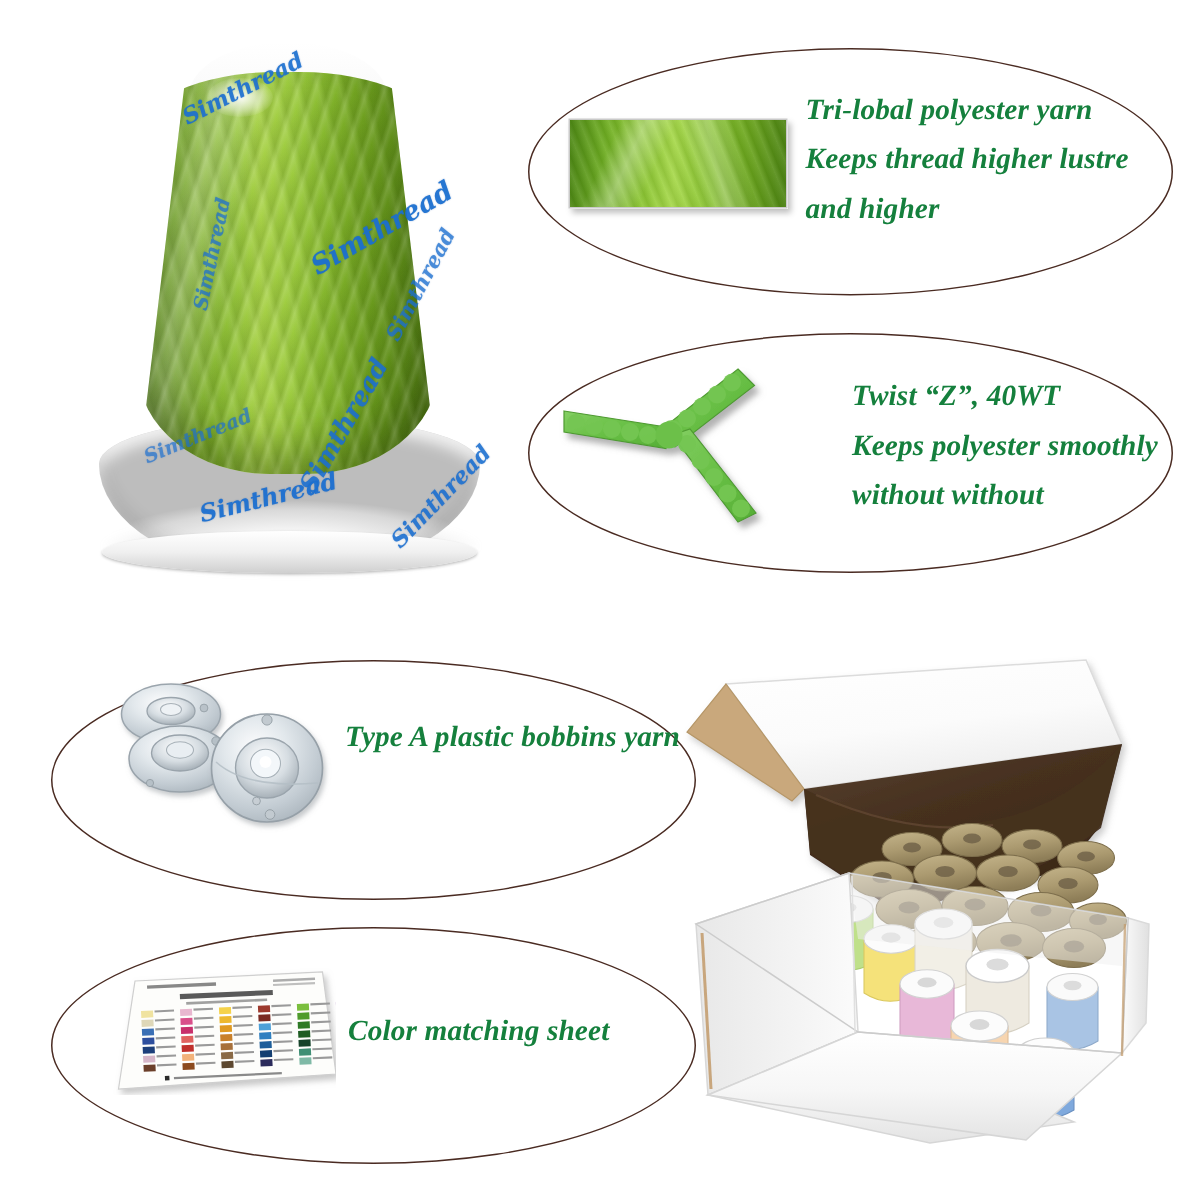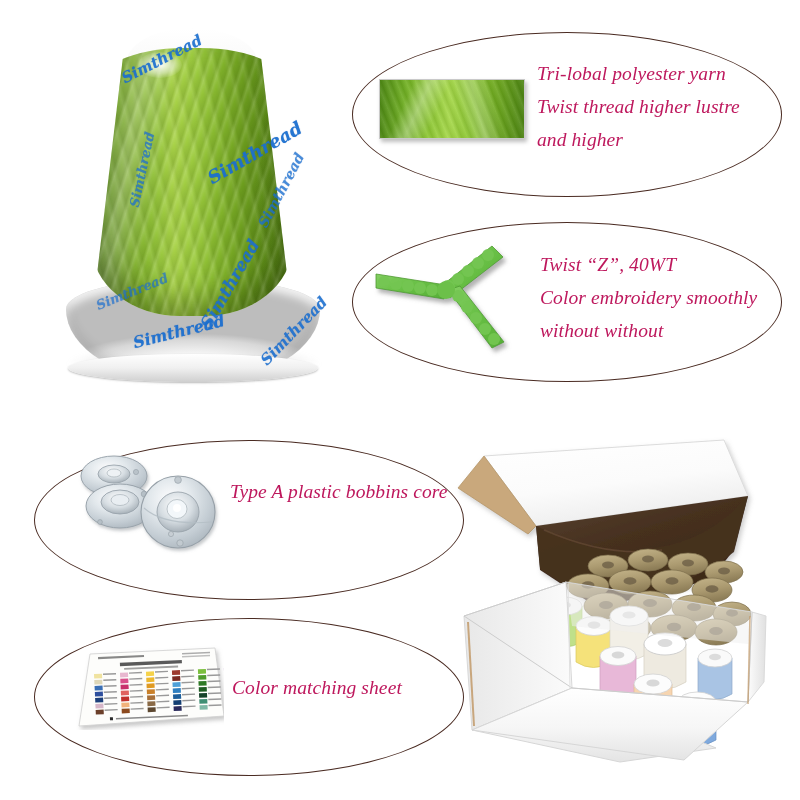--- a/index.html
+++ b/index.html
@@ -19,22 +19,23 @@
     overflow: hidden;
   }
 
   
   .abs { position: absolute; }
 
   .callout-text {
     position: absolute;
     font-family: "Liberation Serif", serif;
     font-style: italic;
-    color: #be185d;
+    color: #15803d;
     letter-spacing: .1px;
+    font-weight: bold;
   }
   .callout-text .line { display: block; white-space: nowrap; }
 
   
   .ellipse {
     position: absolute;
     border-radius: 50%;
     border: 1.4px solid #4a2b22;
     box-sizing: border-box;
     background: transparent;
@@ -171,21 +172,21 @@
       linear-gradient(115deg, rgba(255,255,255,0) 20%, rgba(255,255,255,.30) 30%, rgba(255,255,255,0) 42%),
       linear-gradient(75deg, rgba(255,255,255,0) 55%, rgba(255,255,255,.26) 66%, rgba(255,255,255,0) 78%),
       repeating-linear-gradient(68deg, rgba(255,255,255,.10) 0px, rgba(30,60,5,.10) 4px, rgba(255,255,255,.08) 9px),
       linear-gradient(90deg,#4f8a15 0%, #6fae22 16%, #8dc733 33%, #a7d94a 48%, #86c22c 66%, #69a31c 84%, #4d8413 100%);
   }
   #text-1 { left: 537px; top: 57px; font-size: 19.5px; line-height: 33px; }
 
   
   #ellipse-2 { left: 352px; top: 222px; width: 430px; height: 160px; }
   #lobal-wrap { left: 372px; top: 238px; width: 160px; height: 120px; }
-  #text-2 { left: 540px; top: 248px; font-size: 19.5px; line-height: 33px; }
+  #text-2 { left: 568px; top: 248px; font-size: 19.5px; line-height: 33px; }
 
   
   #ellipse-3 { left: 34px; top: 440px; width: 430px; height: 160px; }
   #bobbins-wrap { left: 72px; top: 450px; width: 150px; height: 115px; }
   #text-3 { left: 230px; top: 470px; font-size: 19.5px; line-height: 44px; }
 
   
   #ellipse-4 { left: 34px; top: 618px; width: 430px; height: 158px; }
   #sheet-wrap { left: 74px; top: 642px; width: 150px; height: 88px; }
   #text-4 { left: 232px; top: 673px; font-size: 19.5px; line-height: 30px; }
@@ -216,21 +217,21 @@
     <span class="brand b5">Simthread</span>
     <span class="brand b6">Simthread</span>
     <span class="brand b7">Simthread</span>
     <span class="brand b8">Simthread</span>
   </div>
 
   <div id="ellipse-1" class="ellipse"></div>
   <div class="swatch"></div>
   <div id="text-1" class="callout-text">
     <span class="line">Tri-lobal polyester yarn</span>
-    <span class="line">Twist thread higher lustre</span>
+    <span class="line">Keeps thread higher lustre</span>
     <span class="line">and higher</span>
   </div>
 
   <div id="ellipse-2" class="ellipse"></div>
   <div id="lobal-wrap" class="abs">
     <svg width="160" height="120" viewBox="0 0 160 120">
       <defs>
         <filter id="lobalShadow" x="-20%" y="-20%" width="150%" height="150%">
           <feDropShadow dx="3" dy="4" stdDeviation="2" flood-color="#8a8a8a" flood-opacity="0.65"></feDropShadow>
         </filter>
@@ -271,21 +272,21 @@
             <circle cx="113" cy="91" r="6"></circle>
           <circle cx="122" cy="101" r="6"></circle>
         </g>
 
         <circle cx="74" cy="52" r="9" fill="#6cc04a" stroke="none"></circle>
       </g>
     </svg>
   </div>
   <div id="text-2" class="callout-text">
     <span class="line">Twist “Z”, 40WT</span>
-    <span class="line">Color embroidery smoothly</span>
+    <span class="line">Keeps polyester smoothly</span>
     <span class="line">without without</span>
   </div>
 
   <div id="ellipse-3" class="ellipse"></div>
   <div id="bobbins-wrap" class="abs">
     <svg width="150" height="115" viewBox="0 0 150 115">
       <defs>
         <radialGradient id="bobFace" cx="40%" cy="32%" r="75%">
           <stop offset="0%" stop-color="#fdfdfe"></stop>
           <stop offset="38%" stop-color="#e2e8ec"></stop>
@@ -323,21 +324,21 @@
         <ellipse cx="105" cy="59" rx="10" ry="9.5" fill="#f3f7fa" stroke="#a7b1b8" stroke-width="0.7"></ellipse>
         <circle cx="105" cy="58" r="4" fill="#ffffff" opacity="0.95"></circle>
         <circle cx="106" cy="30" r="3.4" fill="#c2cad0" stroke="#939da4" stroke-width="0.6"></circle>
         <circle cx="108" cy="93" r="3.2" fill="#c2cad0" stroke="#939da4" stroke-width="0.6"></circle>
         <circle cx="99" cy="84" r="2.6" fill="#c7ced4" stroke="#959fa6" stroke-width="0.6"></circle>
         <path d="M72 58 Q92 76 140 72" fill="none" stroke="#b4bec5" stroke-width="1.1" opacity="0.85"></path>
       </g>
     </svg>
   </div>
   <div id="text-3" class="callout-text">
-    <span class="line">Type A plastic bobbins core</span>
+    <span class="line">Type A plastic bobbins yarn</span>
   </div>
 
   <div id="ellipse-4" class="ellipse"></div>
   <div id="sheet-wrap" class="abs">
     <svg width="150" height="88" viewBox="0 0 150 88">
       <defs>
         <filter id="paperShadow" x="-15%" y="-15%" width="140%" height="150%">
           <feDropShadow dx="2" dy="3" stdDeviation="2" flood-color="#9a9a9a" flood-opacity="0.55"></feDropShadow>
         </filter>
       </defs>

